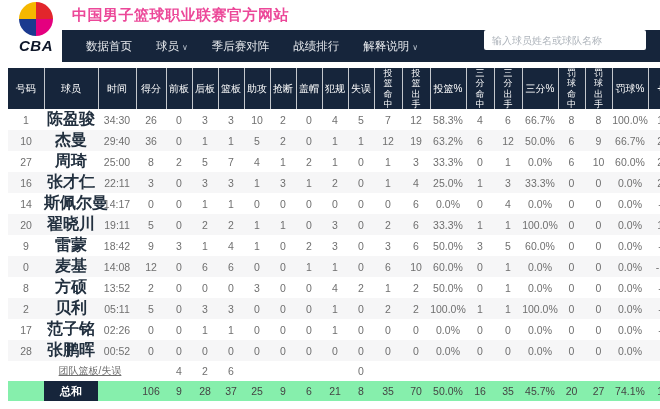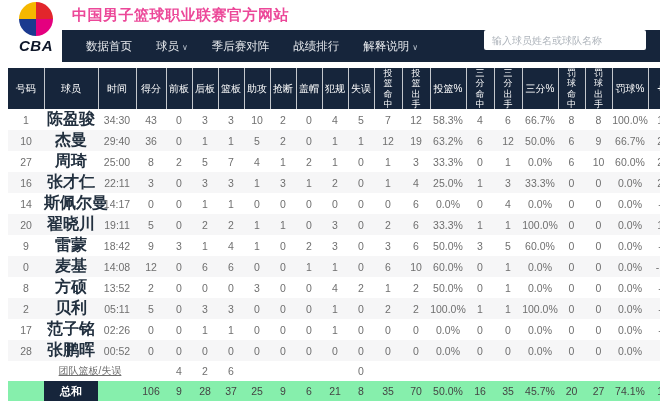--- a/index.html
+++ b/index.html
@@ -130,21 +130,21 @@
           <th><span class="vert">罚球出手</span></th>
           <th>罚球%</th>
           <th>+/-</th>
         </tr>
       </thead>
     <tbody id="tbody">
         <tr>
           <td>1</td>
           <td class="name-cell">陈盈骏</td>
           <td>34:30</td>
-          <td>43</td>
+          <td>26</td>
           <td>0</td>
           <td>3</td>
           <td>3</td>
           <td>10</td>
           <td>2</td>
           <td>0</td>
           <td>4</td>
           <td>5</td>
           <td>7</td>
           <td>12</td>

